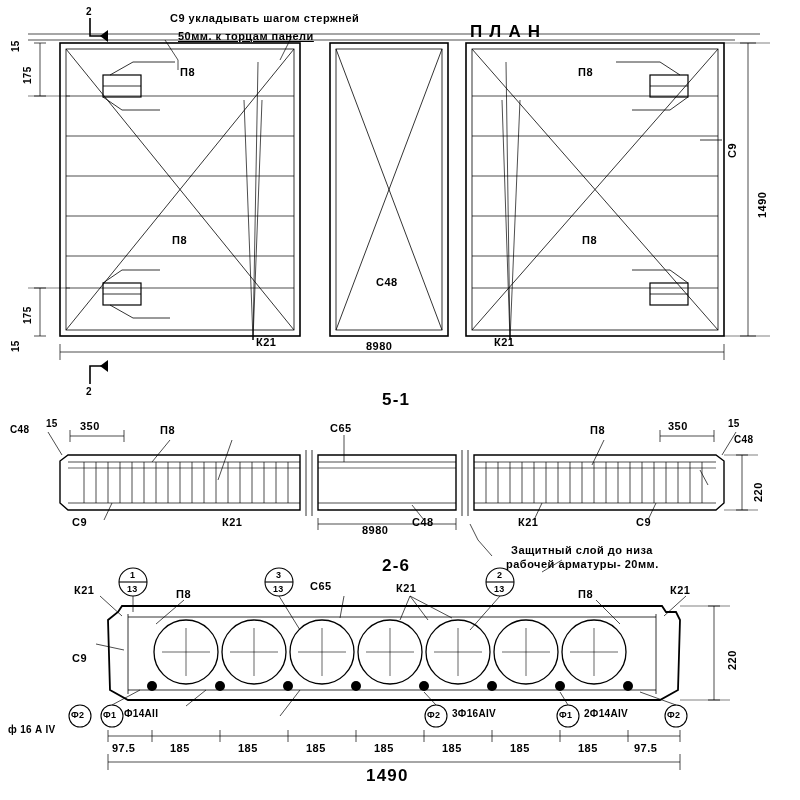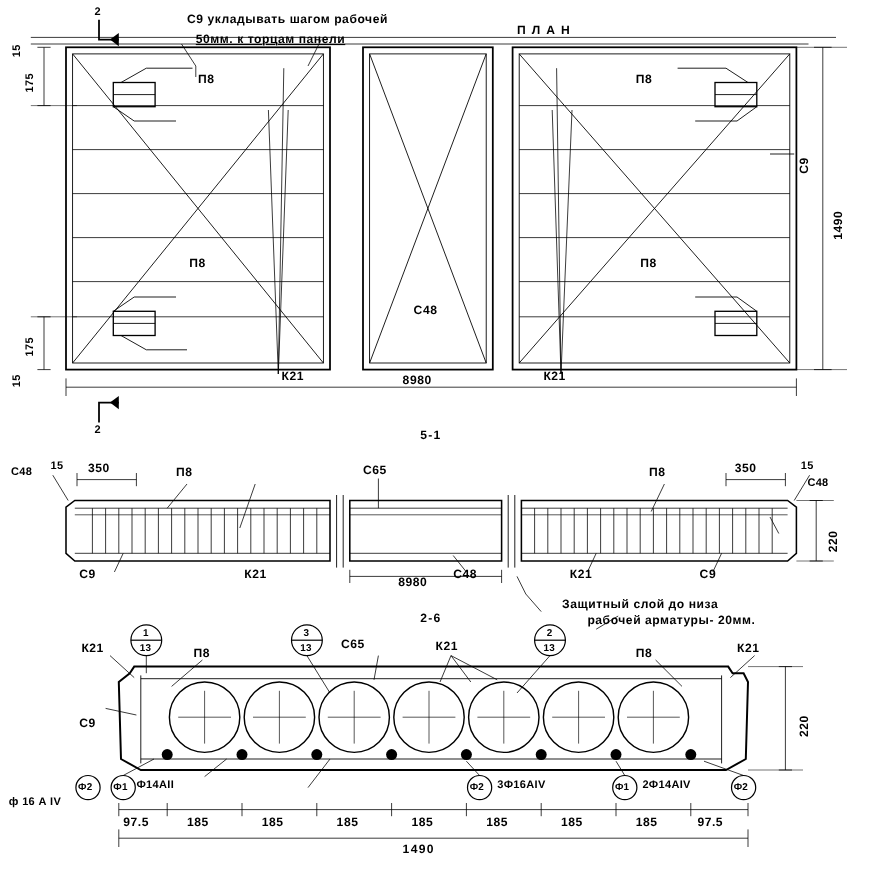--- a/index.html
+++ b/index.html
@@ -2,21 +2,21 @@
 <html><head>
 <meta charset="utf-8">
 <style>
   html,body{margin:0;padding:0;background:#ffffff;}
   body{width:800px;height:800px;position:relative;font-family:"Liberation Sans",sans-serif;color:#000;}
   #sheet{position:absolute;left:0;top:0;width:800px;height:800px;overflow:hidden;}
   svg{position:absolute;left:0;top:0;}
   .lbl{position:absolute;font-family:"Liberation Sans",sans-serif;font-size:11px;font-weight:bold;letter-spacing:0.5px;white-space:nowrap;color:#000;}
   .lbl.sm{font-size:10px;letter-spacing:0.3px;}
   .lbl.xs{font-size:9px;letter-spacing:0.2px;}
-  .lbl.big{font-size:11px;letter-spacing:1.2px;}
+  .lbl.big{font-size:17px;letter-spacing:1.2px;}
   .vert{writing-mode:vertical-rl;transform:rotate(180deg);}
 </style>
 </head>
 <body>
 
 <div id="sheet">
 
 <svg width="800" height="800" viewBox="0 0 800 800">
   <g stroke="#000" fill="none" stroke-width="1">
 
@@ -283,21 +283,21 @@
     <line x1="708" y1="700" x2="720" y2="700" stroke-width="0.7"></line>
     <line x1="680" y1="606" x2="730" y2="606" stroke-width="0.5"></line>
     <line x1="680" y1="700" x2="730" y2="700" stroke-width="0.5"></line>
 
     <path d="M492 556 L478 540 L470 524" stroke-width="0.7"></path>
   </g>
 </svg>
 
 <div class="lbl big" style="left:470px;top:22px;">П Л А Н</div>
 
-<div class="lbl" style="left:170px;top:12px;">С9 укладывать шагом рабочей</div>
+<div class="lbl" style="left:170px;top:12px;">С9 укладывать шагом стержней</div>
 <div class="lbl" style="left:178px;top:30px;text-decoration:underline;">50мм. к торцам панели</div>
 
 <div class="lbl" style="left:180px;top:66px;">П8</div>
 <div class="lbl" style="left:172px;top:234px;">П8</div>
 <div class="lbl" style="left:578px;top:66px;">П8</div>
 <div class="lbl" style="left:582px;top:234px;">П8</div>
 <div class="lbl" style="left:376px;top:276px;">С48</div>
 <div class="lbl" style="left:256px;top:336px;">К21</div>
 <div class="lbl" style="left:494px;top:336px;">К21</div>
 <div class="lbl vert" style="left:726px;top:118px;height:40px;">С9</div>
@@ -323,21 +323,21 @@
 <div class="lbl" style="left:636px;top:516px;">С9</div>
 <div class="lbl sm" style="left:734px;top:434px;">С48</div>
 <div class="lbl" style="left:80px;top:420px;">350</div>
 <div class="lbl" style="left:668px;top:420px;">350</div>
 <div class="lbl sm" style="left:46px;top:418px;">15</div>
 <div class="lbl sm" style="left:728px;top:418px;">15</div>
 <div class="lbl" style="left:362px;top:524px;">8980</div>
 <div class="lbl vert" style="left:752px;top:468px;height:34px;">220</div>
 
 <div class="lbl" style="left:492px;top:544px;margin-left:19px;">Защитный слой до низа</div>
-<div class="lbl" style="left:506px;top:558px;margin-left:28px;">рабочей арматуры- 20мм.</div>
+<div class="lbl" style="left:506px;top:558px;">рабочей арматуры- 20мм.</div>
 
 <div class="lbl big" style="left:382px;top:556px;">2-6</div>
 <div class="lbl xs" style="left:130px;top:570px;">1</div>
 <div class="lbl xs" style="left:127px;top:584px;">13</div>
 <div class="lbl xs" style="left:276px;top:570px;">3</div>
 <div class="lbl xs" style="left:273px;top:584px;">13</div>
 <div class="lbl xs" style="left:497px;top:570px;">2</div>
 <div class="lbl xs" style="left:494px;top:584px;">13</div>
 
 <div class="lbl" style="left:74px;top:584px;">К21</div>

